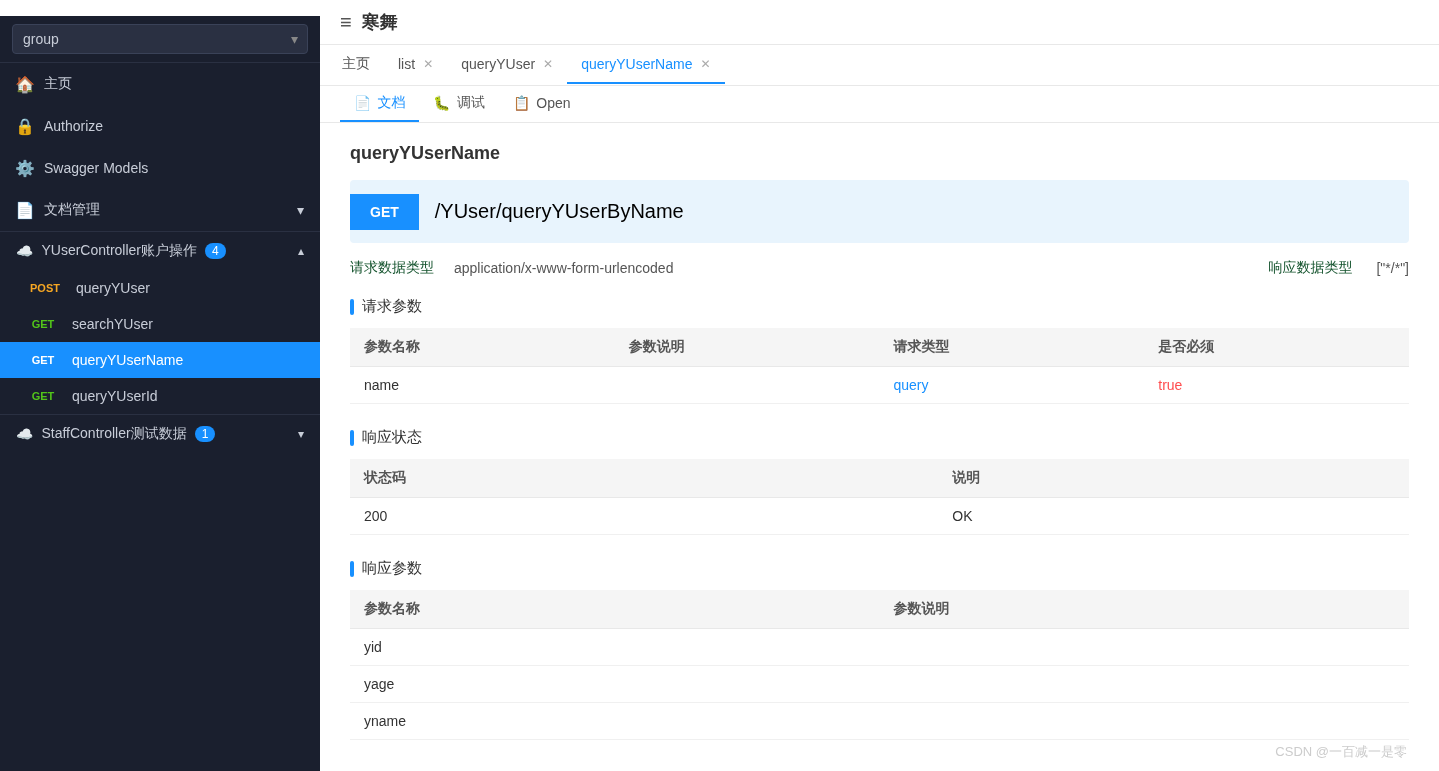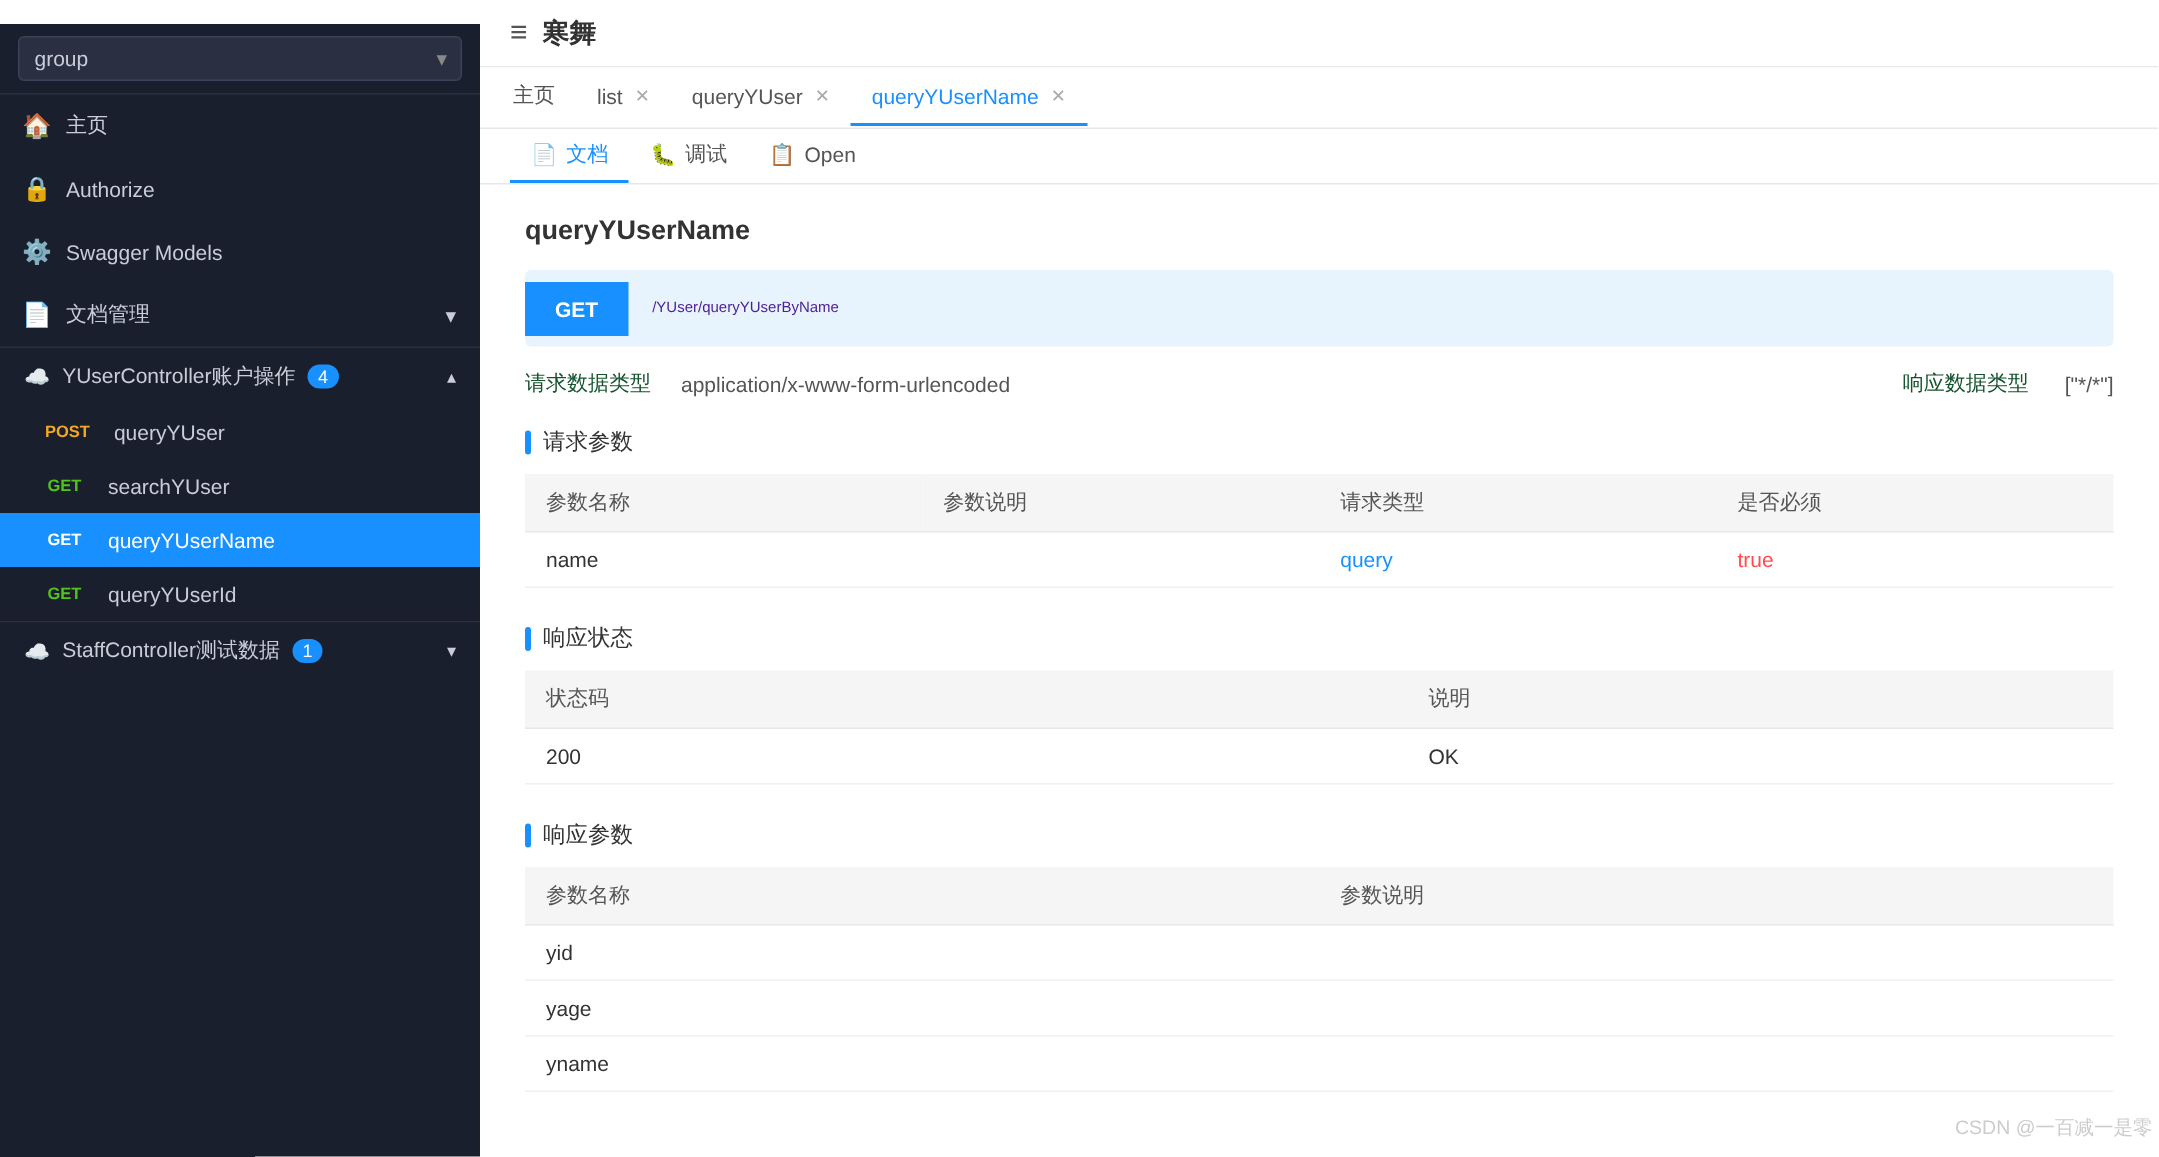--- a/index.html
+++ b/index.html
@@ -207,22 +207,22 @@
     .get-badge {
       background: #1890ff;
       color: #fff;
       padding: 10px 20px;
       font-weight: bold;
       font-size: 14px;
     }
 
     .endpoint-url {
       padding: 20px 16px;
-      color: #4c1d95;
-      font-size: 10px;
+      color: #000000;
+      font-size: 20px;
     }
 
     .meta-row {
       display: flex;
       align-items: center;
       margin-bottom: 20px;
       color: #555;
       font-size: 14px;
       gap: 20px;
     }
@@ -256,21 +256,21 @@
       width: 100%;
       border-collapse: collapse;
       font-size: 14px;
     }
 
     table th {
       background: #f5f5f5;
       padding: 10px 14px;
       text-align: left;
       color: #555;
-      font-weight: normal;
+      font-weight: bold;
       border-bottom: 1px solid #e8e8e8;
     }
 
     table td {
       padding: 10px 14px;
       border-bottom: 1px solid #f0f0f0;
       color: #333;
     }
 
     .link-text { color: #1890ff; cursor: pointer; }
@@ -280,21 +280,21 @@
       display: flex;
       flex: 1;
       justify-content: flex-end;
       align-items: center;
       gap: 24px;
     }
 
     .watermark {
       position: fixed;
       bottom: 10px;
-      right: 4px;
+      right: 32px;
       color: #ccc;
       font-size: 13px;
     }
 
     .doc-debug-tab {
       display: flex;
       align-items: center;
       gap: 6px;
       padding: 8px 14px;
       cursor: pointer;

